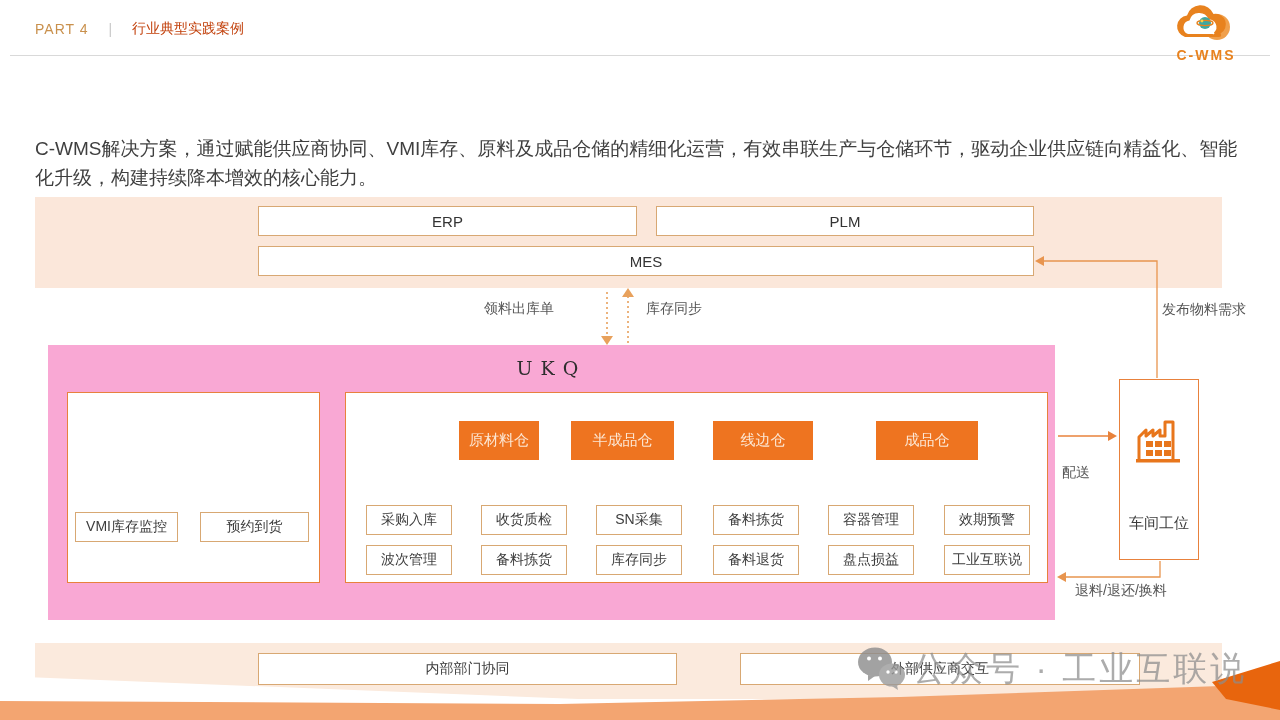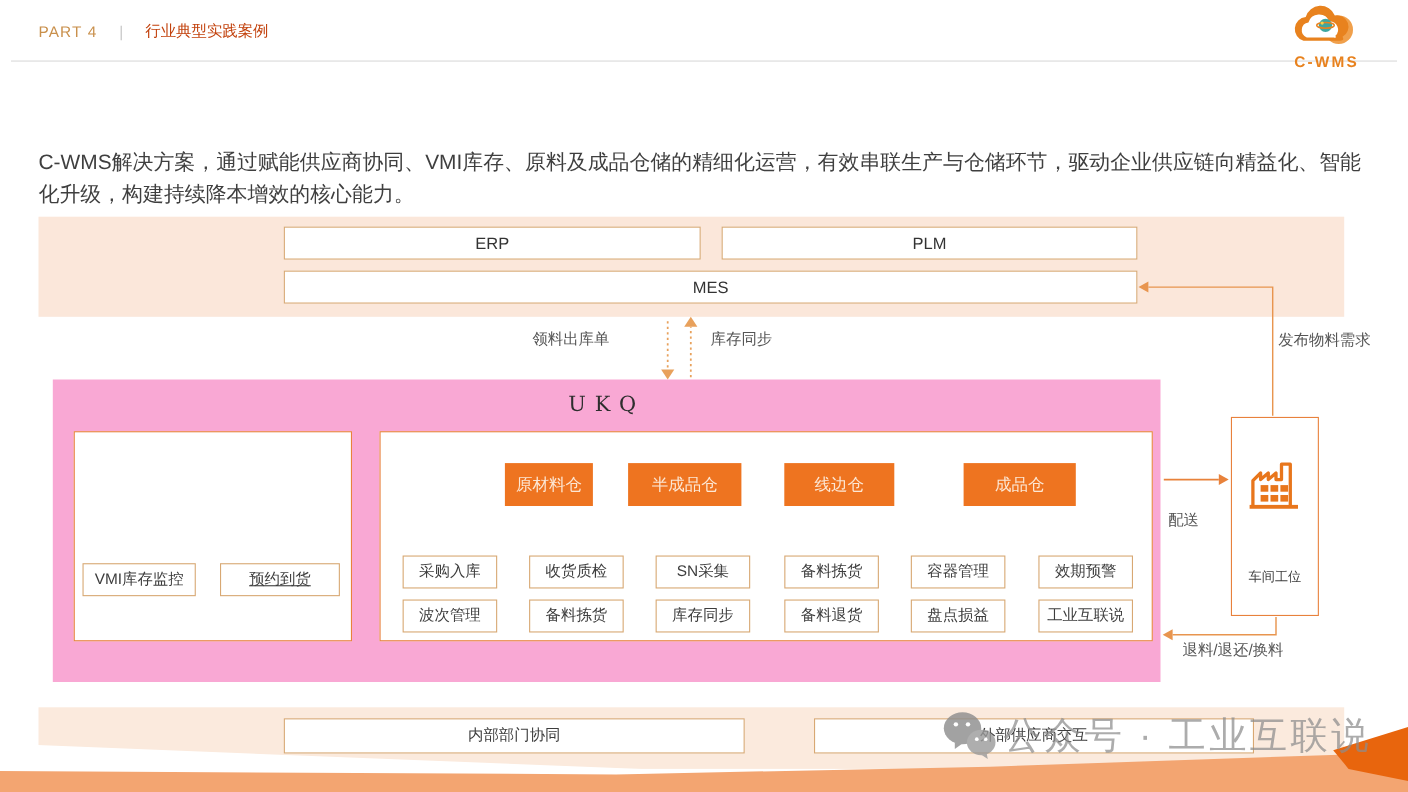--- a/index.html
+++ b/index.html
@@ -33,21 +33,21 @@
     font-family:"DejaVu Serif", serif; font-size:19px; letter-spacing:8px; color:#2E2E2E; }
   .panel { position:absolute; top:47px; height:191px; background:#fff; border:1.5px solid #E8813C; }
   .panel-left  { left:19px;  width:253px; }
   .panel-right { left:297px; width:703px; }
   .wbtn { position:absolute; top:28px; height:39px; background:#EE7420; color:#FCE7D4;
     display:flex; align-items:center; justify-content:center; font-size:15px; }
   
   .workshop { position:absolute; left:1119px; top:379px; width:80px; height:181px;
     background:#fff; border:1.5px solid #E8813C; }
   .workshop .ficon { position:absolute; left:50%; top:38px; transform:translateX(-50%); }
-  .workshop .wlabel { position:absolute; left:0; right:0; bottom:26px; text-align:center; font-size:12px; color:#3D3D3D; }
+  .workshop .wlabel { position:absolute; left:0; right:0; bottom:26px; text-align:center; font-size:15px; color:#3D3D3D; }
   
   .flabel { position:absolute; font-size:14px; color:#555; }
   
   .conn, .waves { position:absolute; pointer-events:none; }
   .conn { left:0; top:0; }
   .waves { left:0; top:660px; }
   .wm-text { position:absolute; left:912px; top:646px; font-size:34px; letter-spacing:3px;
     color:rgba(140,140,140,0.72); white-space:nowrap; z-index:6; }
   .wm-icon { position:absolute; left:856px; top:646px; z-index:6; opacity:.8; }
 </style>
@@ -89,21 +89,21 @@
   <div class="flabel" style="left:646px; top:300px;">库存同步</div>
   <div class="flabel" style="left:1162px; top:299px; width:84px; line-height:1.55;">发布物料需求</div>
   <div class="flabel" style="left:1062px; top:464px;">配送</div>
   <div class="flabel" style="left:1075px; top:582px;">退料/退还/换料</div>
 
   <div class="ukq">
     <div class="ukq-title">UKQ</div>
 
     <div class="panel panel-left">
       <div class="mbox" style="left:7px; top:119px; width:103px;">VMI库存监控</div>
-      <div class="mbox" style="left:132px; top:119px; width:109px;text-decoration:underline;">预约到货</div>
+      <div class="mbox" style="left:132px; top:119px; width:109px;">预约到货</div>
     </div>
 
     <div class="panel panel-right">
       <div class="wbtn" style="left:69px;  width:80px;margin-left:44px;">原材料仓</div>
       <div class="wbtn" style="left:225px; width:103px;">半成品仓</div>
       <div class="wbtn" style="left:367px; width:100px;">线边仓</div>
       <div class="wbtn" style="left:530px; width:102px;">成品仓</div>
 
       <div class="mbox" style="left:20px;  top:112px; width:86px;">采购入库</div>
       <div class="mbox" style="left:135px; top:112px; width:86px;">收货质检</div>

